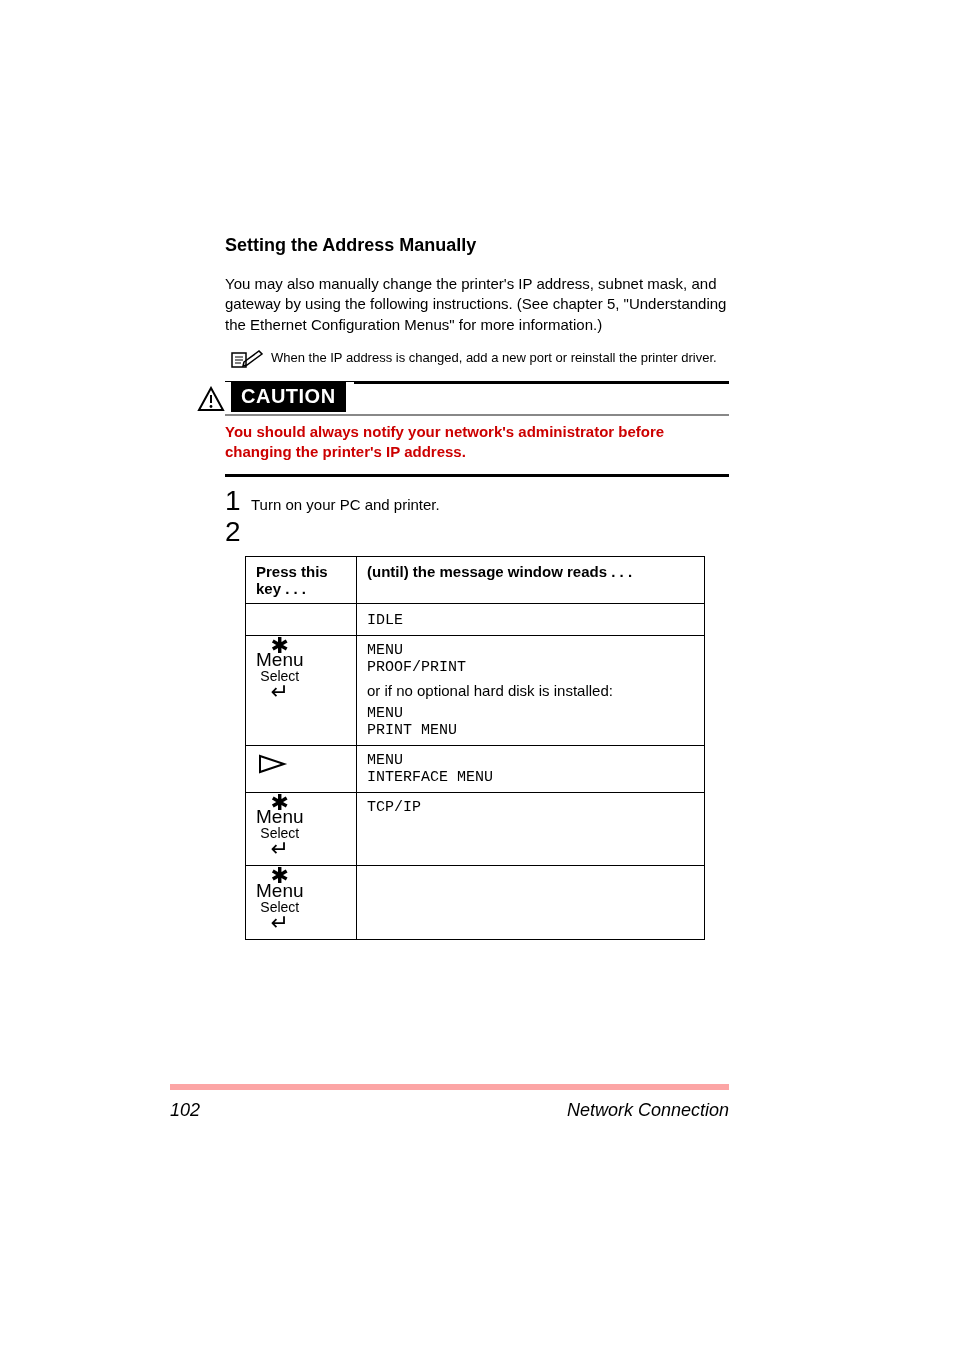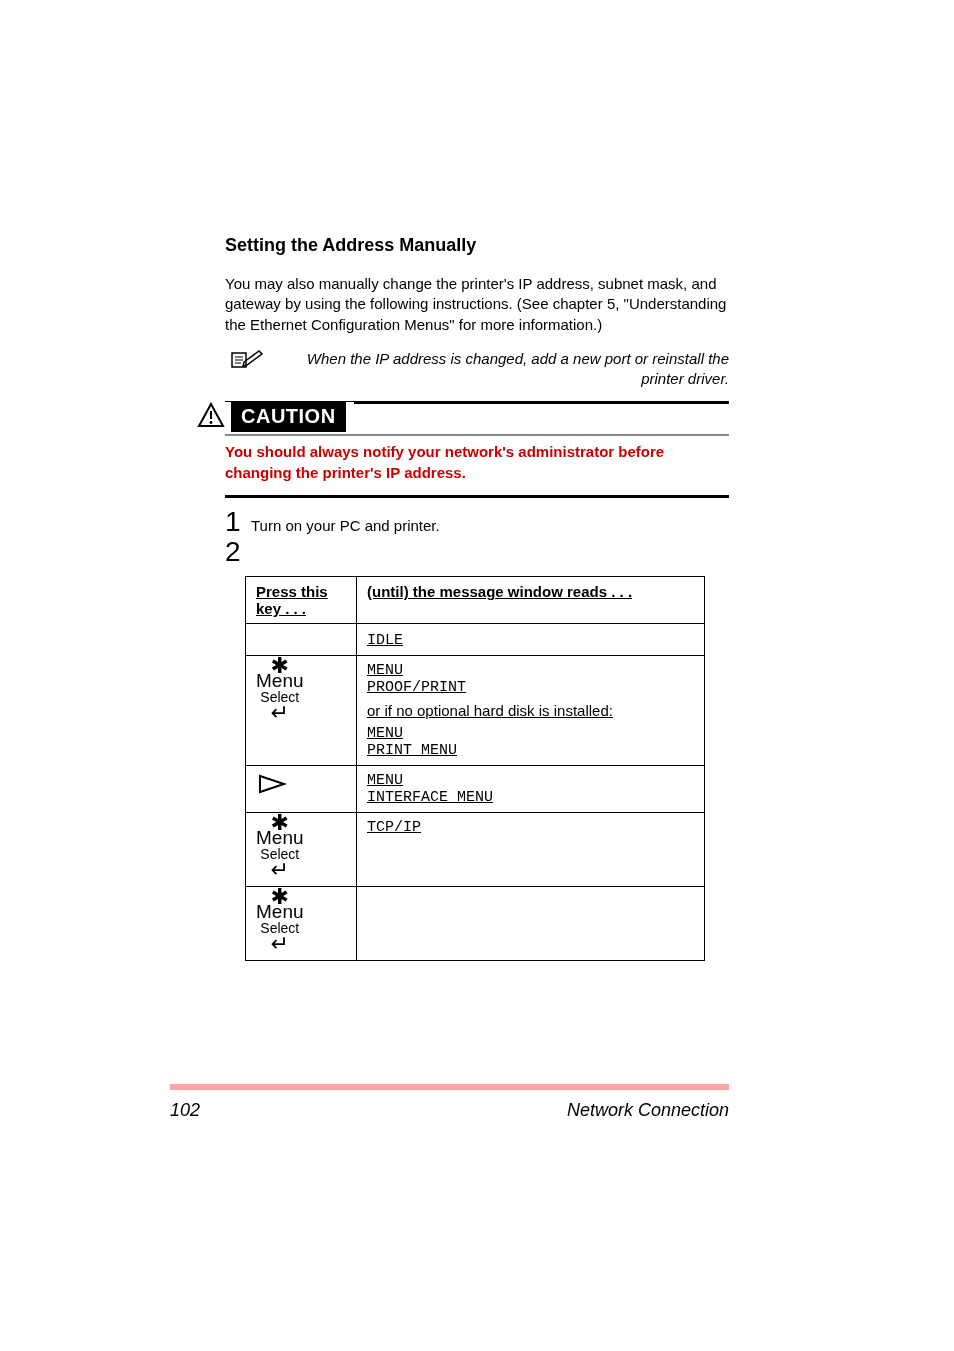--- a/index.html
+++ b/index.html
@@ -31,37 +31,35 @@
     display: flex;
     align-items: flex-start;
     margin-bottom: 12px;
   }
   .note-icon {
     width: 40px;
     flex: 0 0 40px;
     padding-left: 6px;
   }
   .note-text {
-    font-style: italic;
-    font-size: 15px;
+    font-size: 13px;
     line-height: 1.35;
     flex: 1;
-    text-align: right;
   }
   .caution-bar {
     border-top: 3px solid #000;
     border-bottom: 2px solid #888;
     position: relative;
     height: 30px;
     margin-bottom: 6px;
     margin-top: 4px;
   }
   .caution-inner {
     display: flex;
-    align-items: flex-start;
+    align-items: flex-end;
     position: absolute;
     top: -2px;
     left: -28px;
     background: #fff;
     padding-right: 8px;
   }
   .caution-label {
     background: #000;
     color: #fff;
     font-weight: bold;
@@ -109,21 +107,20 @@
     width: 460px;
     margin-left: 20px;
     margin-top: 10px;
   }
   table.inst th, table.inst td {
     border: 1.5px solid #000;
     padding: 6px 10px;
     vertical-align: top;
     text-align: left;
     font-size: 15px;
-    text-decoration: underline;
   }
   table.inst th {
     font-weight: bold;
   }
   .keycell {
     width: 90px;
     text-align: center;
     vertical-align: middle;
   }
   .menu-select {

